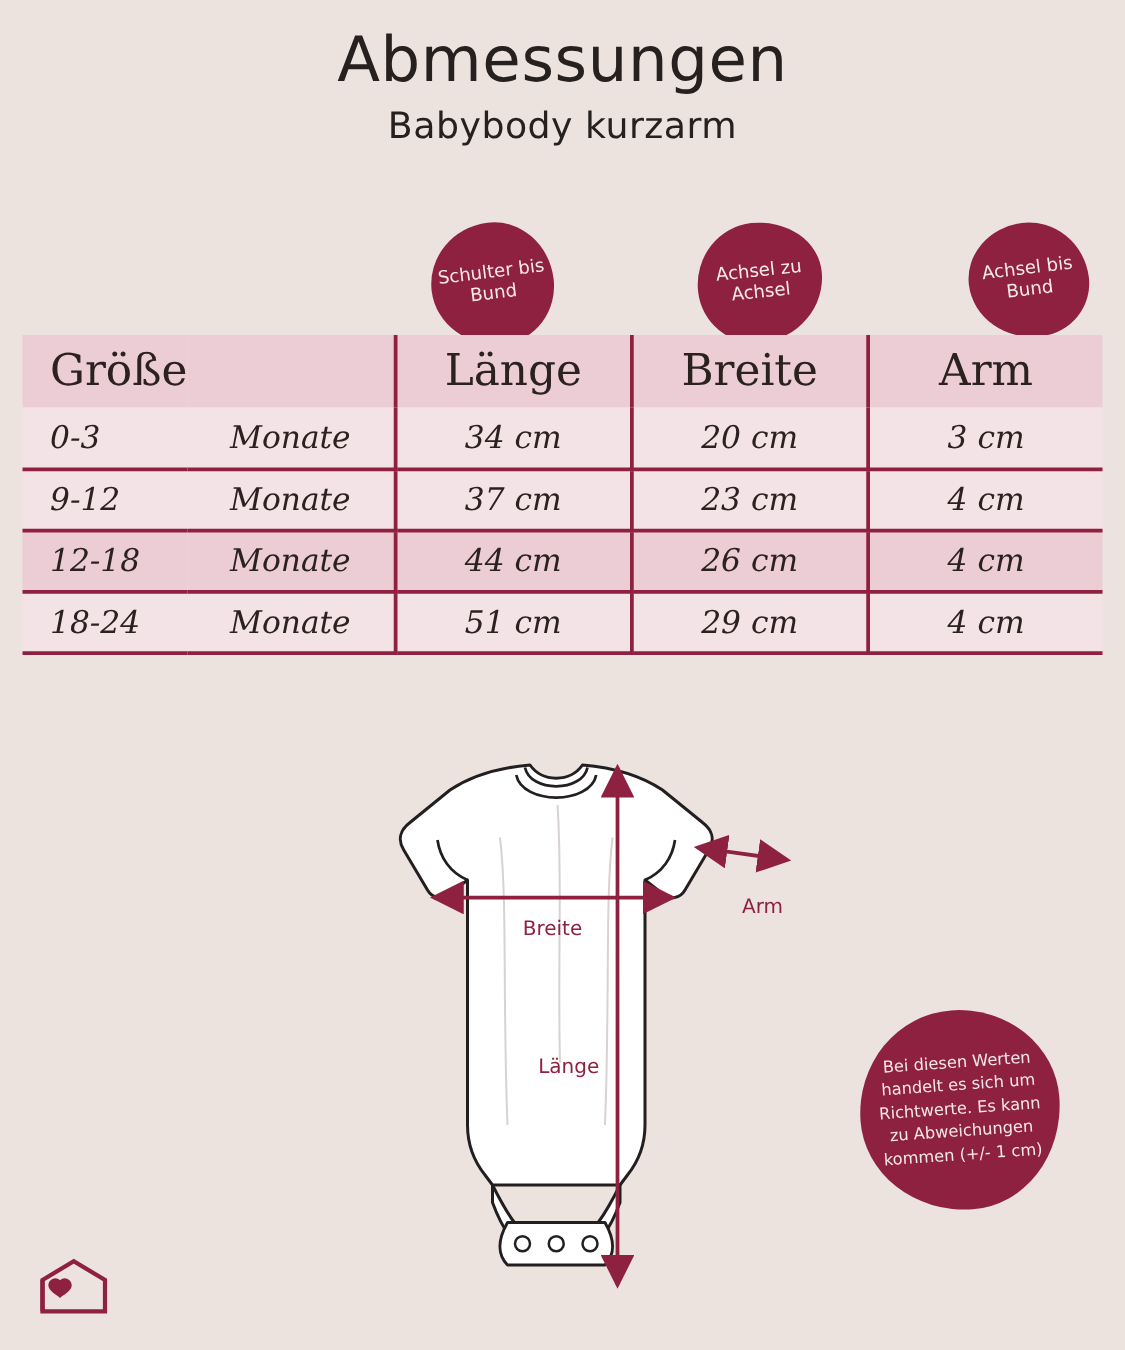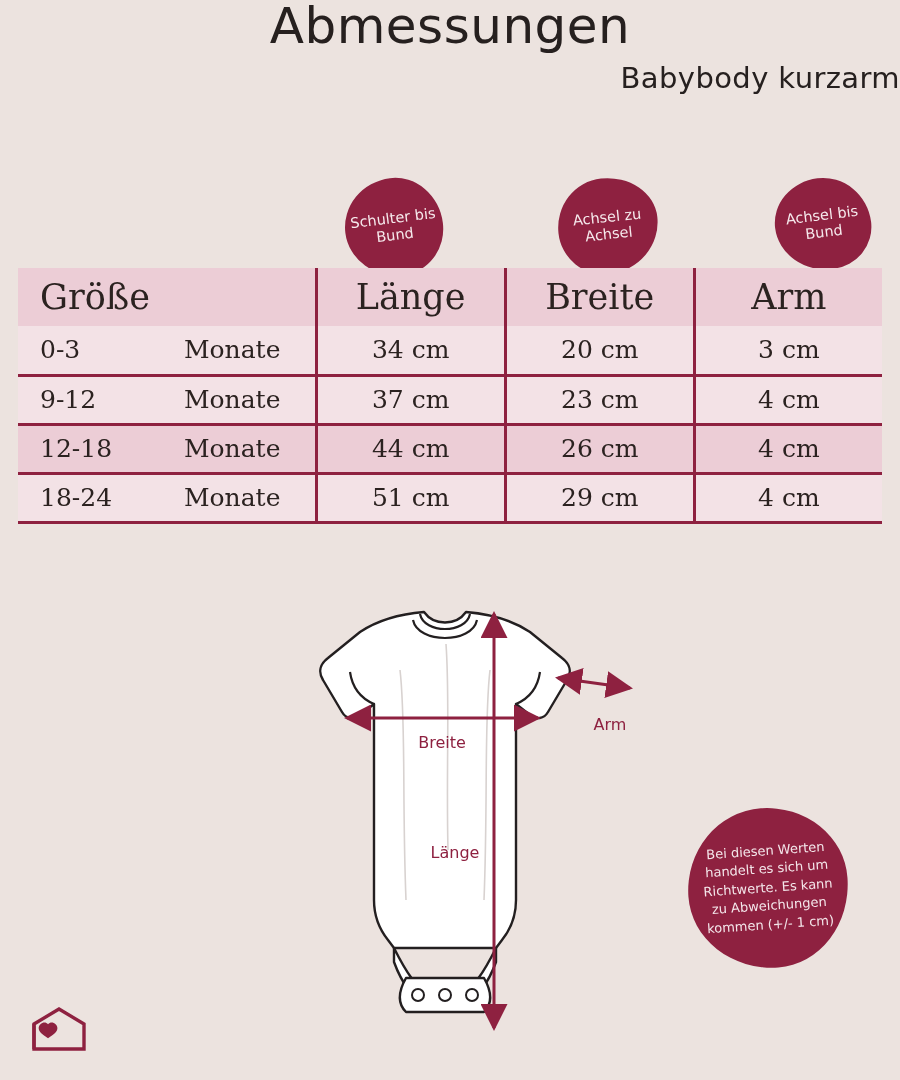--- a/index.html
+++ b/index.html
@@ -9,37 +9,37 @@
     height: 1080px;
     background: #ece3df;
     font-family: "DejaVu Sans", sans-serif;
     position: relative;
     overflow: hidden;
   }
 
   
   .header {
     text-align: center;
+    padding-top: 22px;
   }
   .title {
     font-family: "DejaVu Sans", sans-serif;
     font-size: 50px;
     font-weight: 400;
     color: #26201f;
     letter-spacing: 0.5px;
     line-height: 1.05;
   }
   .subtitle {
     font-family: "DejaVu Sans", sans-serif;
     font-size: 29px;
     font-weight: 400;
     color: #26201f;
     margin-top: 8px;
     letter-spacing: 0.4px;
-    text-align: right;
   }
 
   
   .blobs {
     position: absolute;
     top: 178px;
     left: 0;
     width: 900px;
     height: 110px;
   }
@@ -98,20 +98,21 @@
     text-align: center;
     font-family: "DejaVu Serif", serif;
   }
   .row-a td { background: #f3e2e6; }
   .row-b td { background: #eccdd6; }
   .data-row td {
     height: 49px;
     font-size: 25px;
     color: #2b2220;
     text-align: center;
+    font-style: italic;
   }
   
   col.c-size  { width: 128px; }
   col.c-unit  { width: 167px; }
   col.c-len   { width: 190px; }
   col.c-wid   { width: 190px; }
   col.c-arm   { width: 189px; }
 
   .cell-size {
     text-align: left !important;

